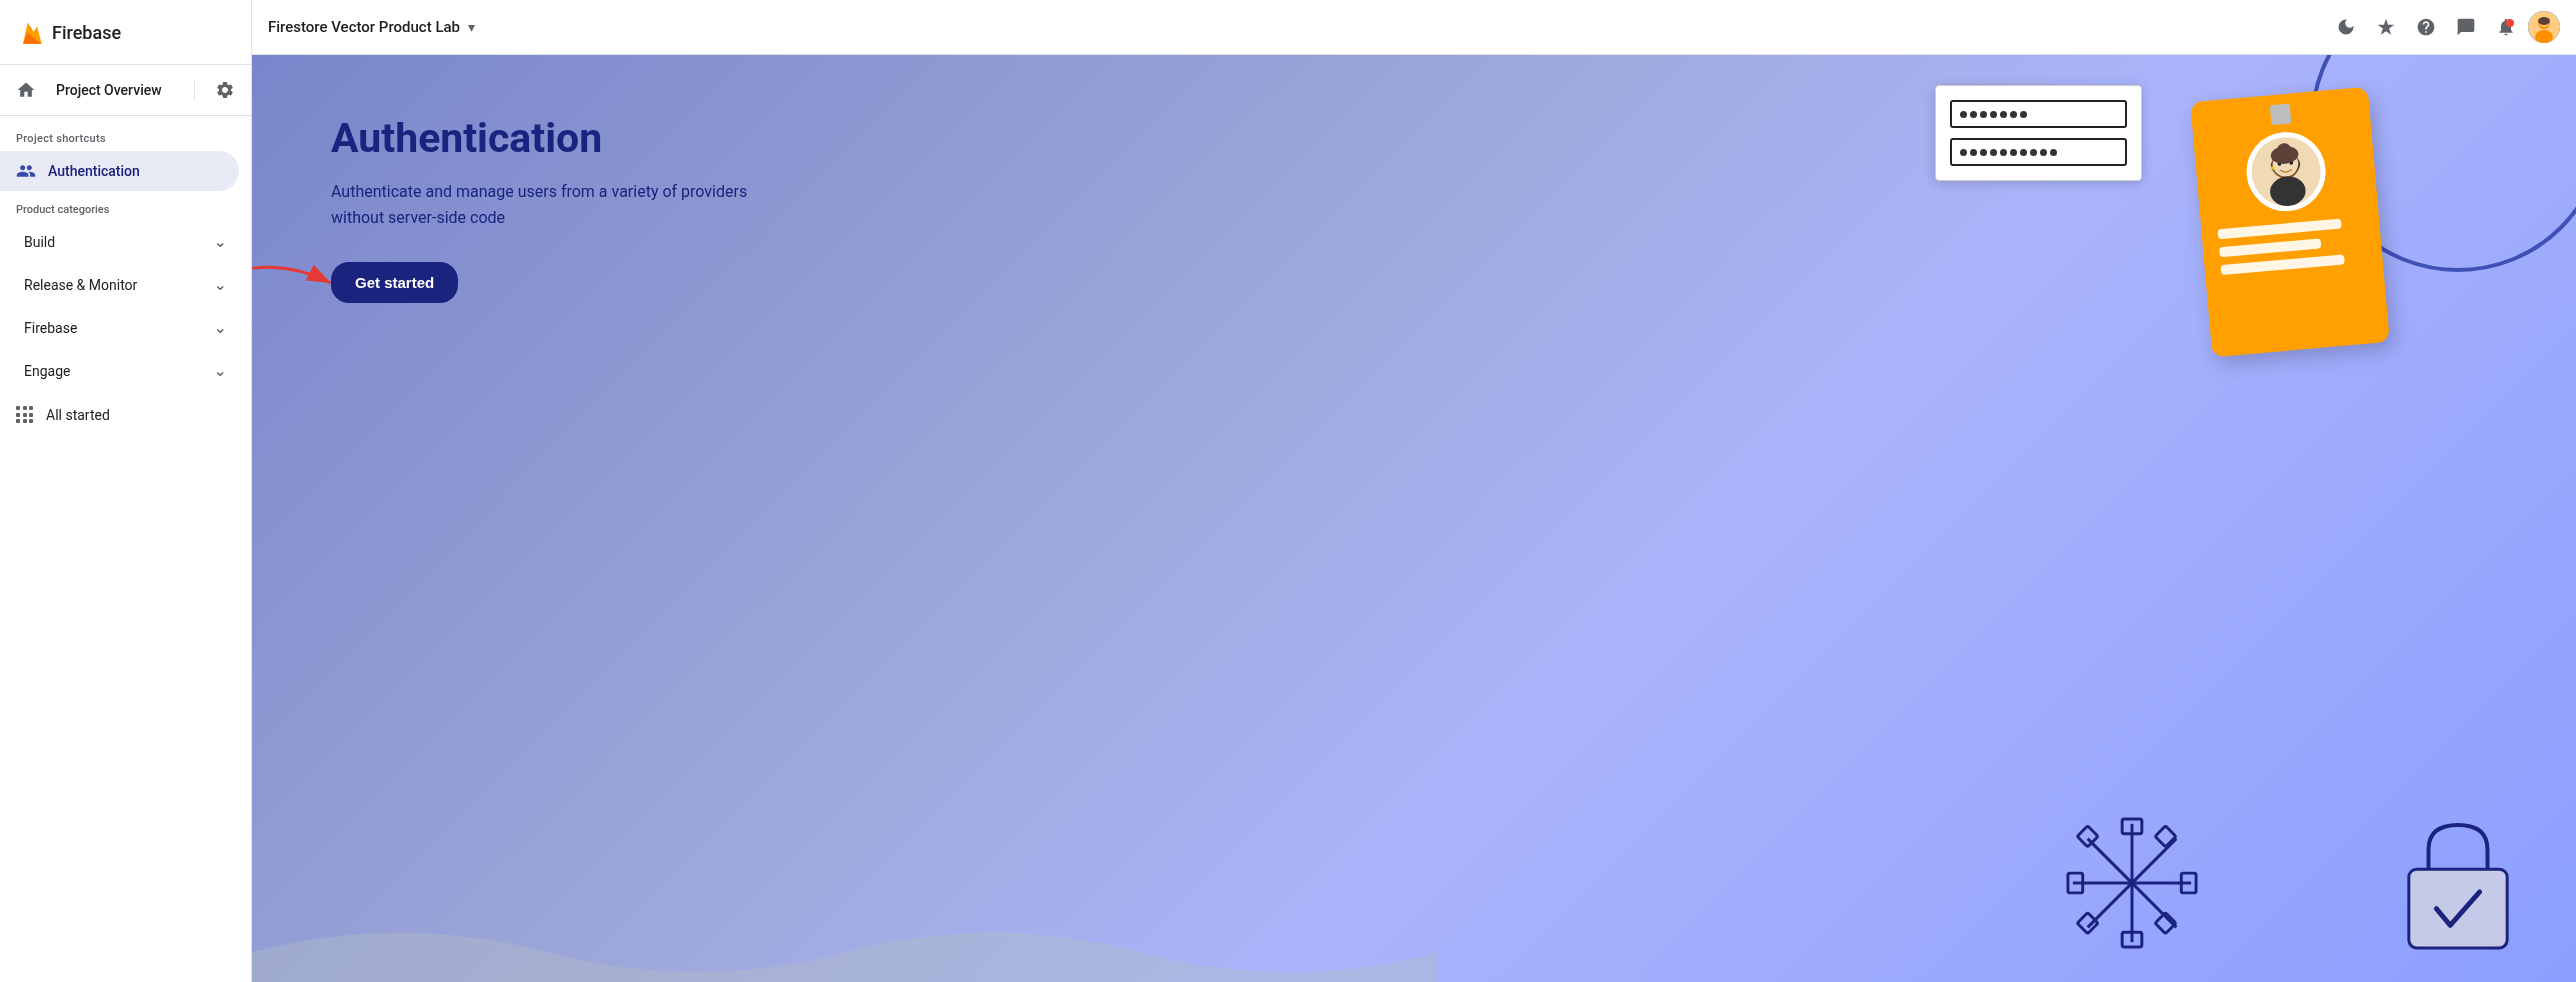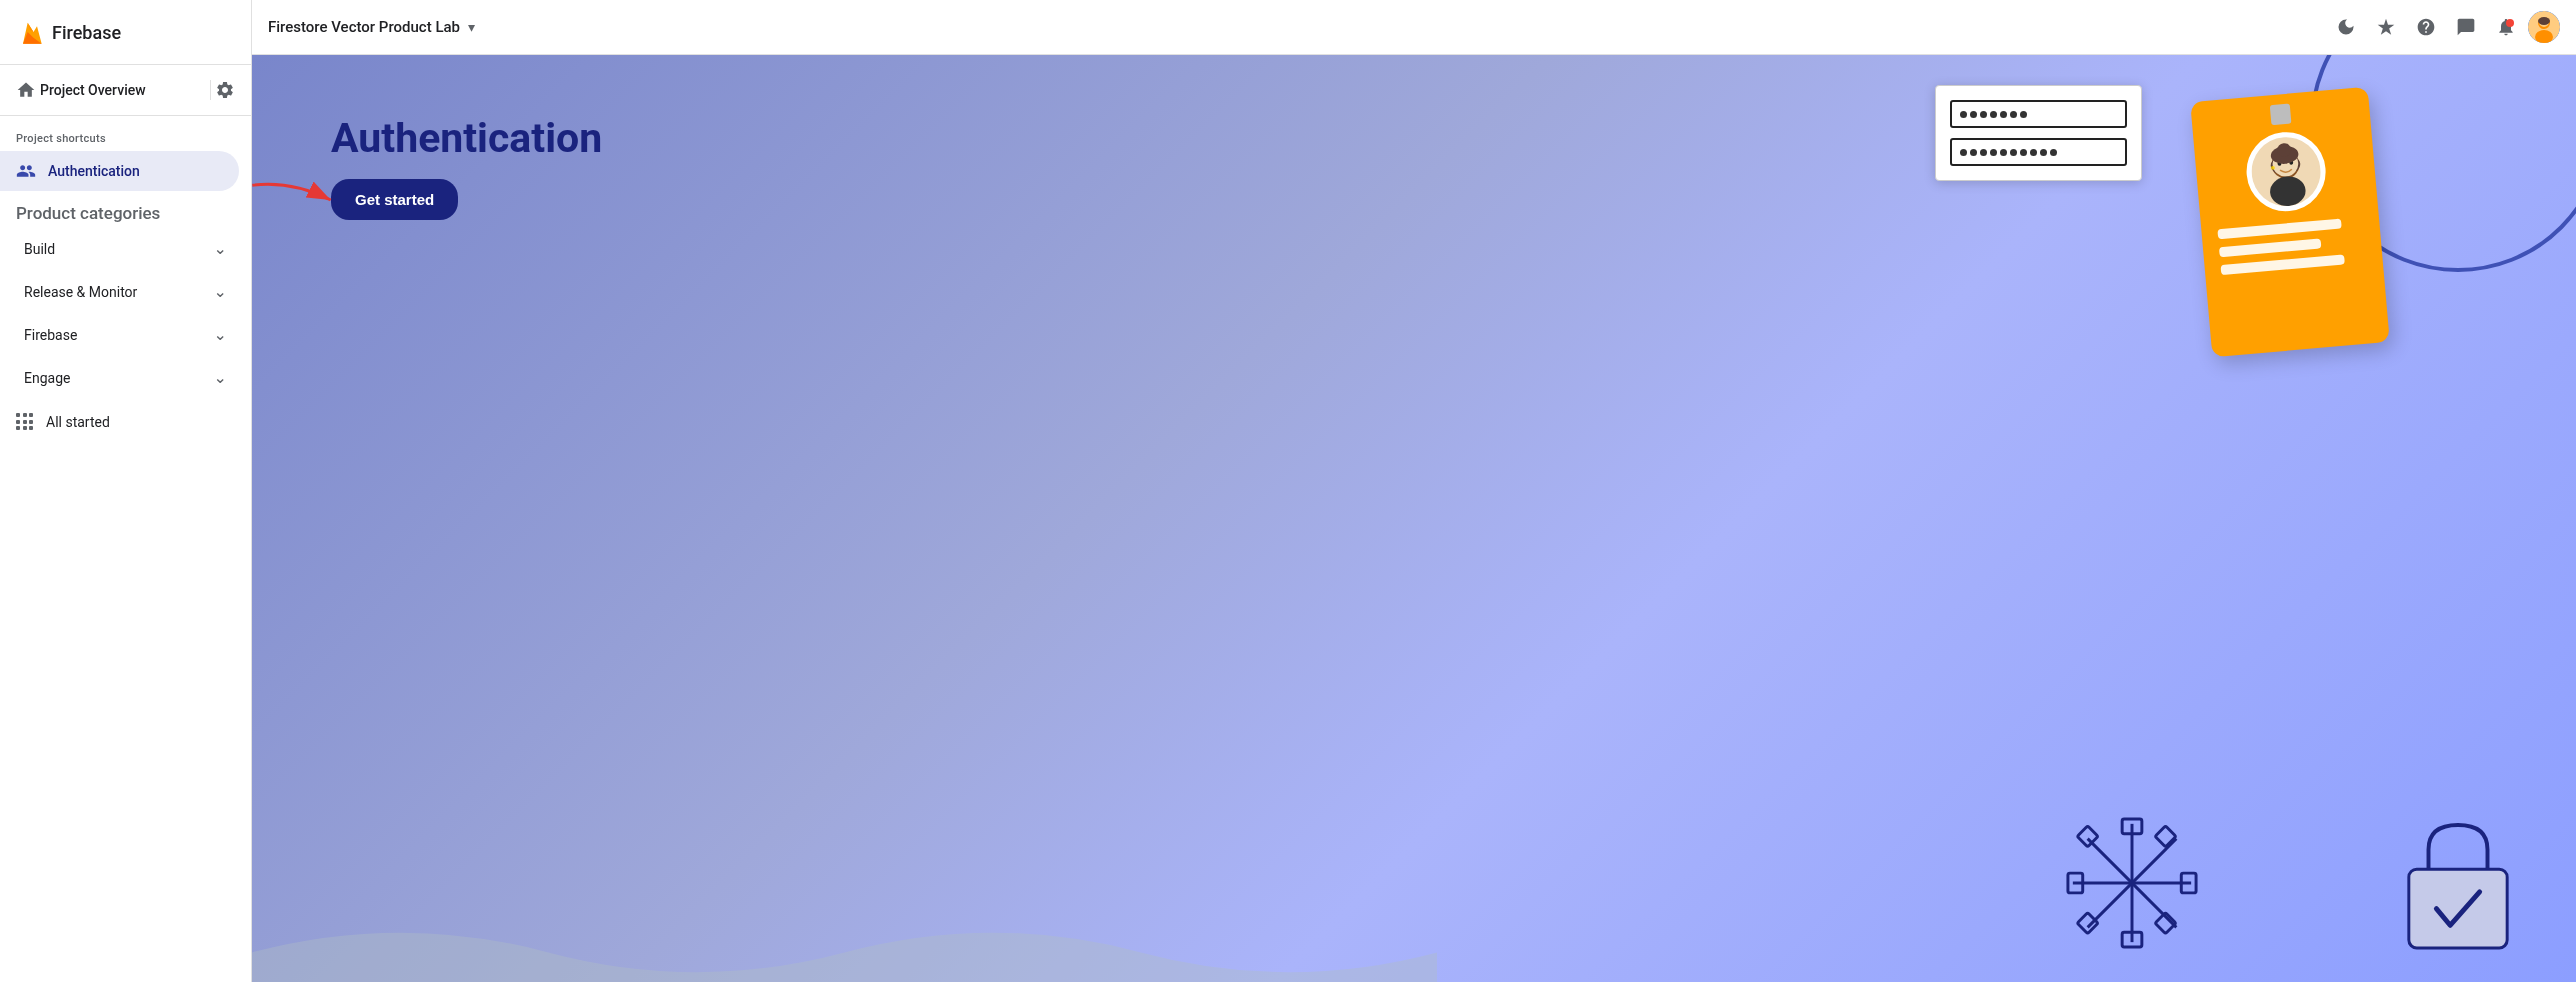--- a/index.html
+++ b/index.html
@@ -40,21 +40,21 @@
     .firebase-name {
       font-size: 18px;
       font-weight: 500;
       color: #202124;
     }
 
     .project-overview-bar {
       display: flex;
       align-items: center;
       padding: 8px 16px;
-      gap: 4px;
+      gap: 20px;
       border-bottom: 1px solid #e0e0e0;
       height: 51px;
     }
 
     .project-overview-home {
       color: #5f6368;
       cursor: pointer;
       display: flex;
       align-items: center;
     }
@@ -110,21 +110,21 @@
       color: #5f6368;
       display: flex;
       align-items: center;
     }
 
     .sidebar-item.active .item-icon {
       color: #3949ab;
     }
 
     .sidebar-category-label {
-      font-size: 17px;
+      font-size: 11px;
       color: #5f6368;
       padding: 12px 11px 4px 16px;
       font-weight: 500;
     }
 
     .sidebar-collapsible {
       display: flex;
       align-items: center;
       padding: 10px 16px;
       cursor: pointer;
@@ -501,20 +501,21 @@
       </div>
     </div>
   </div>
 
   <div class="hero">
 
     <div class="blue-circle"></div>
 
     <div class="hero-content">
       <h1 class="hero-title">Authentication</h1>
+      <p class="hero-description">Authenticate and manage users from a variety of providers without server-side code</p>
       <div style="position:relative; display:inline-block;">
         
         <svg style="position:absolute;right:100%;top:50%;transform:translateY(-50%);margin-right:-10px;" width="99" height="49" viewBox="0 0 100 50">
           <defs>
             <marker id="arrowhead" markerWidth="8" markerHeight="6" refX="8" refY="3" orient="auto">
               <polygon points="0 0, 8 3, 0 6" fill="#e53935"></polygon>
             </marker>
           </defs>
           <path d="M10,10 Q50,5 90,25" stroke="#e53935" stroke-width="3" fill="none" marker-end="url(#arrowhead)"></path>
         </svg>

